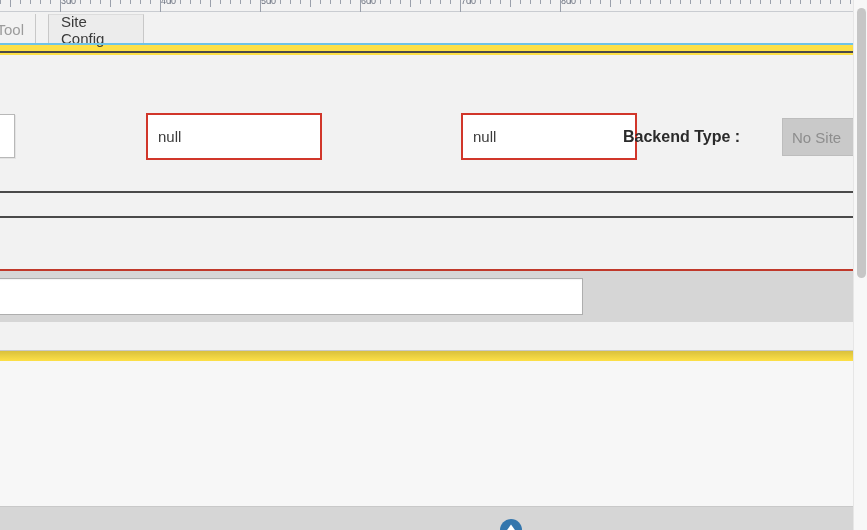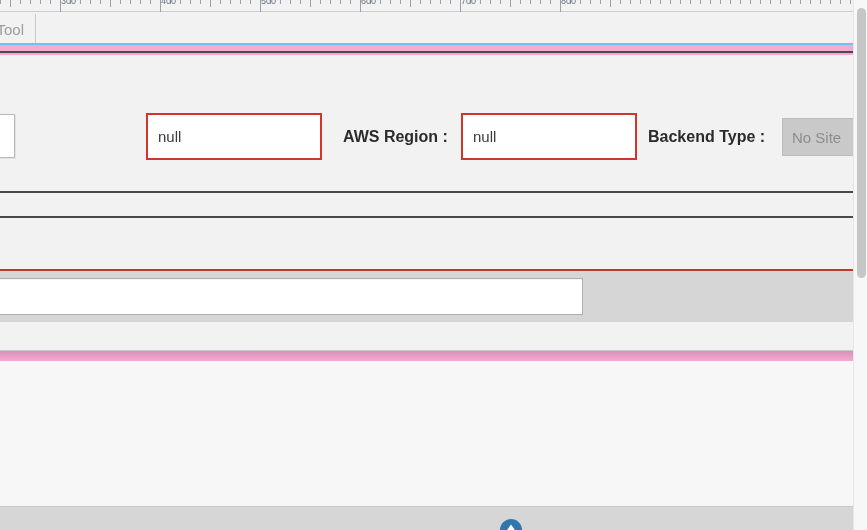--- a/index.html
+++ b/index.html
@@ -10,21 +10,21 @@
   body {
     font-family: "Liberation Sans", sans-serif;
     -webkit-font-smoothing: antialiased;
   }
 
   #app {
     position: relative;
     width: 867px;
     height: 530px;
     overflow: hidden;
-    background: #f9a8d4;
+    background: #fde047;
   }
 
   
   .ruler {
     position: absolute;
     left: 0;
     top: 0;
     width: 853px;
     height: 12px;
     background: #f2f2f2;
@@ -376,41 +376,43 @@
         <div class="ruler-label" style="left: 461px;">700</div>
         <div class="ruler-label" style="left: 561px;">800</div>
       </div>
   </div>
   <div class="ruler-gap"></div>
 
   <div class="tabstrip">
     <div class="tab cut">
       <span>y Tool</span>
     </div>
+    <div class="tab active">
+      <span>Site Config</span>
+    </div>
   </div>
   <div class="tab-underline"></div>
 
   <div class="hrule-dark" style="top:51px; width:853px;"></div>
 
   <div class="form-row">
 
     <div class="input-plain" style="left:-18px; top:59px; width:33px; height:44px;"></div>
 
     <div class="text-input" style="left:146px; top:58px; width:176px; height:47px;">
       <span class="val">null</span>
     </div>
     <div class="req-dot" style="left:229px; top:145px;"></div>
 
-    <div class="field-label" style="left:343px; top:72px;">AWS Region :</div>
     <div class="text-input" style="left:461px; top:58px; width:176px; height:47px;">
       <span class="val">null</span>
     </div>
     <div class="req-dot" style="left:544px; top:145px;"></div>
 
-    <div class="field-label" style="left:648px; top:72px;">Backend Type :</div>
+    <div class="field-label" style="left:623px; top:72px;">Backend Type :</div>
     <div class="select-disabled" style="left:782px; top:63px; width:90px; height:38px;">
       <span>No Site</span>
     </div>
   </div>
 
   <div class="hrule-dark" style="top:191px; width:853px;"></div>
   <div class="panel" style="top:193px; height:23px;"></div>
   <div class="hrule-dark" style="top:216px; width:853px;"></div>
 
   <div class="panel" style="top:218px; height:51px;"></div>

